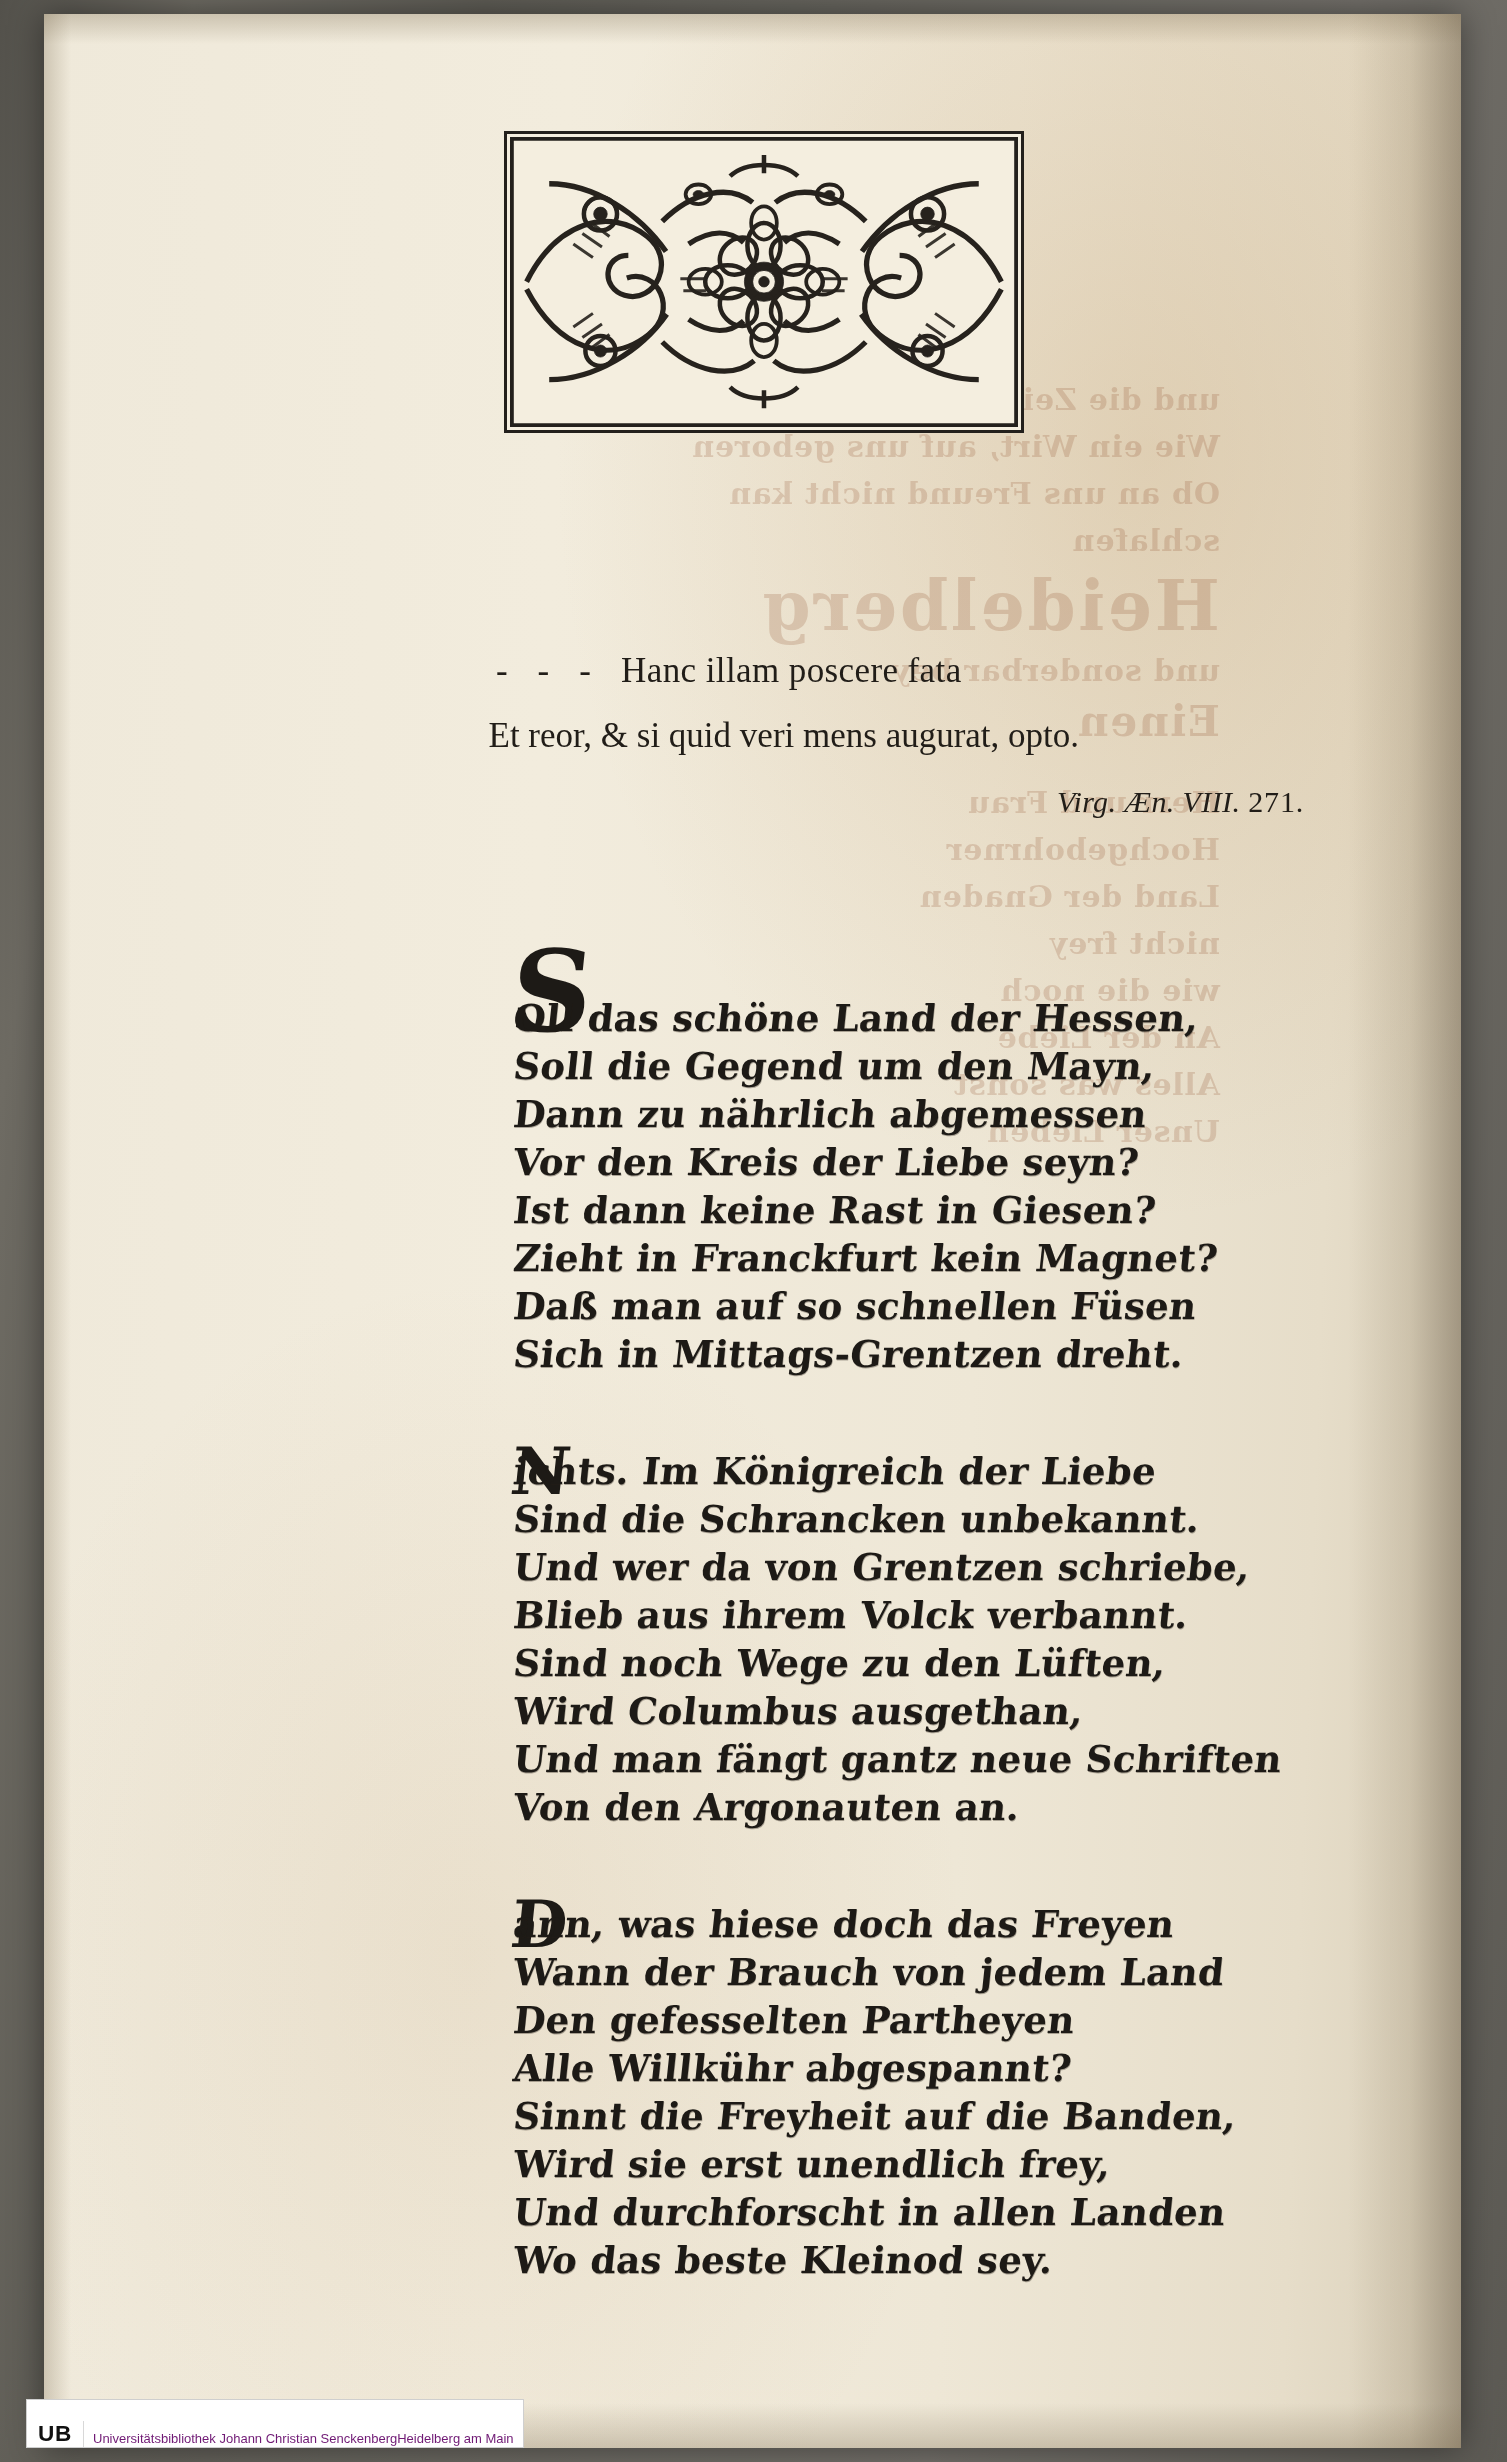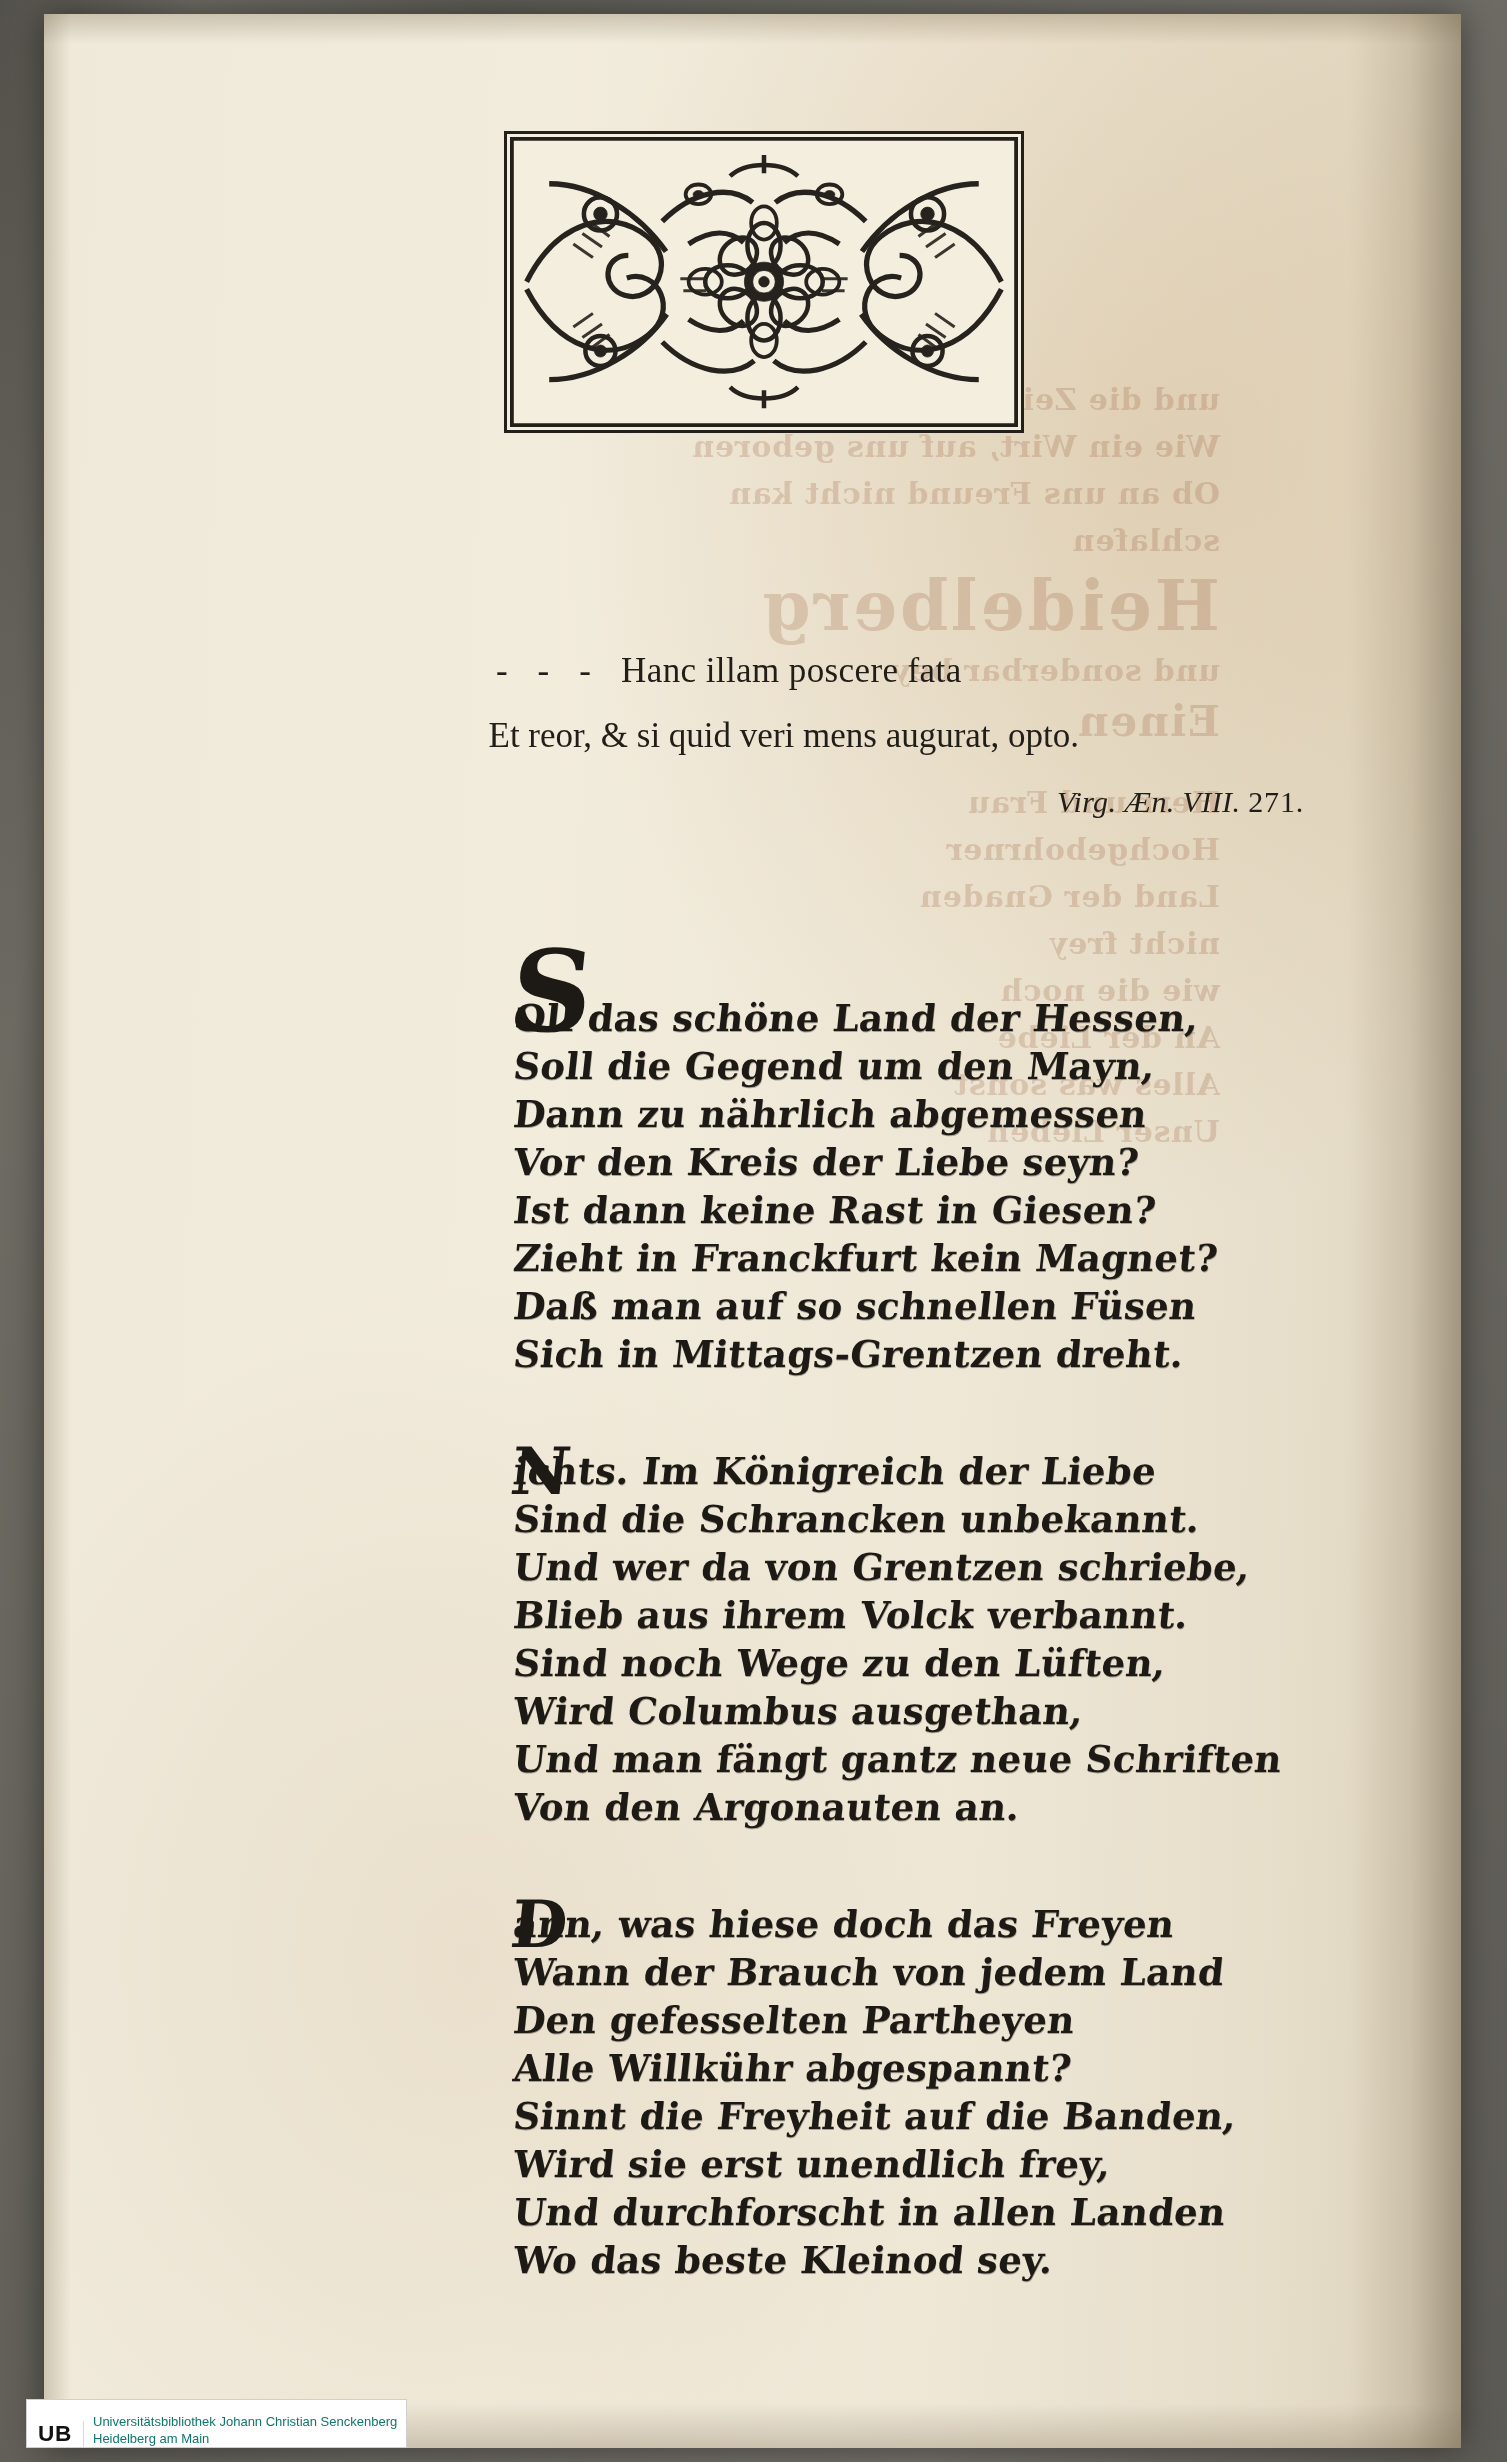--- a/index.html
+++ b/index.html
@@ -193,27 +193,27 @@
     justify-content: center;
     font-family: "Liberation Sans", sans-serif;
     font-weight: bold;
     font-size: 22.6px;
     color: #111;
     border-right: 0.8px solid #d8d8d8;
     letter-spacing: 0.8px;
   }
   .stamp .txt {
     display: flex;
-    flex-direction: column;
+    flex-direction: row;
     justify-content: center;
     padding: 0 9px;
     font-family: "Liberation Sans", sans-serif;
     font-size: 13px;
     line-height: 16.6px;
-    color: #0f766e;
+    color: #701a75;
   }
 </style>
 </head>
 <body>
 
 <div class="page">
   <div class="scan-bg"></div>
 
   <div class="leaf">
 

